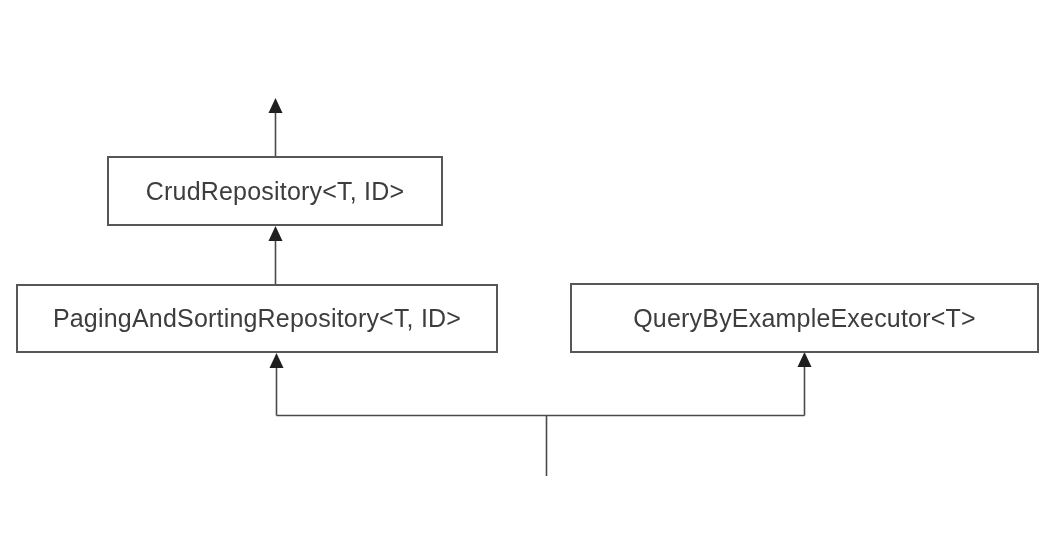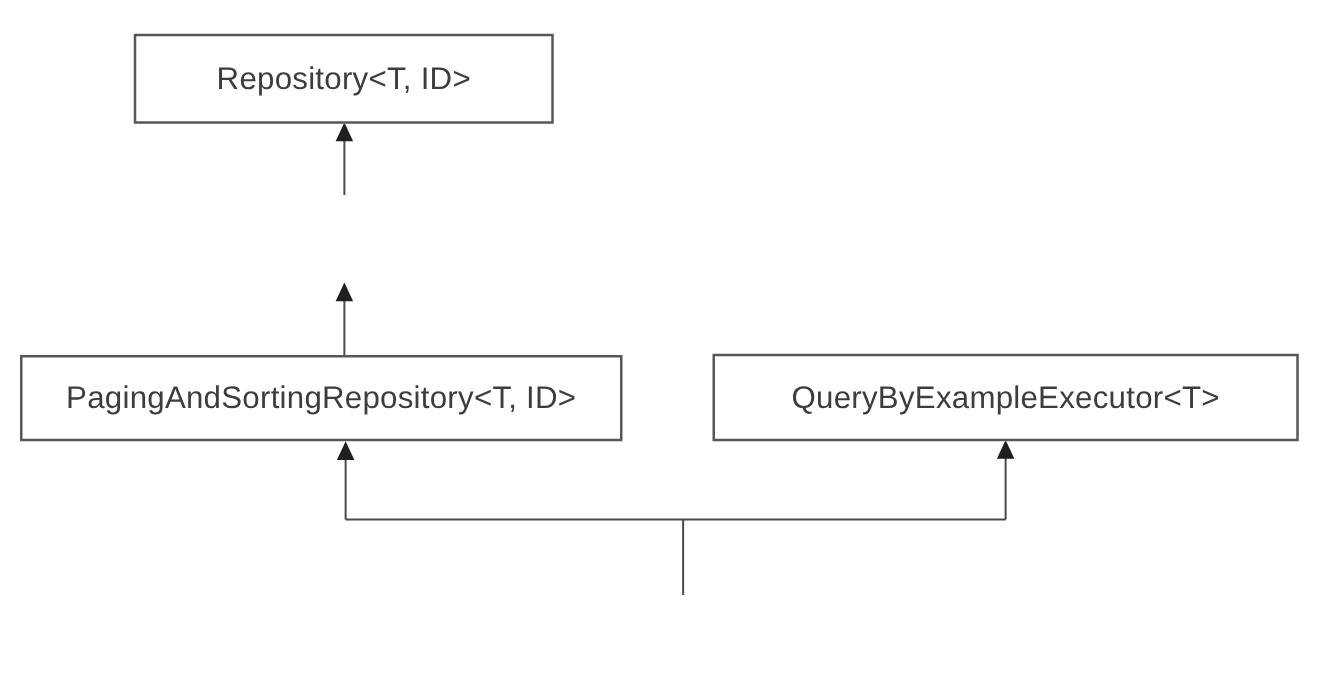--- a/index.html
+++ b/index.html
@@ -50,24 +50,24 @@
     <polygon points="275.5,98 268.5,113 282.5,113" fill="#1f1f1f"></polygon>
 
     <path d="M275.5 284 L275.5 238" stroke="#4a4a4a" stroke-width="1.6" fill="none"></path>
     <polygon points="275.5,226 268.5,241 282.5,241" fill="#1f1f1f"></polygon>
 
     <path d="M546.5 476 L546.5 415.5 M276.5 415.5 L804.5 415.5 M276.5 415.5 L276.5 365 M804.5 415.5 L804.5 364" stroke="#4a4a4a" stroke-width="1.6" fill="none"></path>
     <polygon points="276.5,353 269.5,368 283.5,368" fill="#1f1f1f"></polygon>
     <polygon points="804.5,352 797.5,367 811.5,367" fill="#1f1f1f"></polygon>
   </svg>
 
-  <div class="node node-repository">
-    <span class="label">Repository&lt;T, ID&gt;</span>
+
+  <div class="node node-crud">
+    <span class="label">CrudRepository&lt;T, ID&gt;</span>
   </div>
-
 
   <div class="node node-query">
     <span class="label">QueryByExampleExecutor&lt;T&gt;</span>
   </div>
 
   <div class="node node-paging">
     <span class="label">PagingAndSortingRepository&lt;T, ID&gt;</span>
   </div>
 
 

